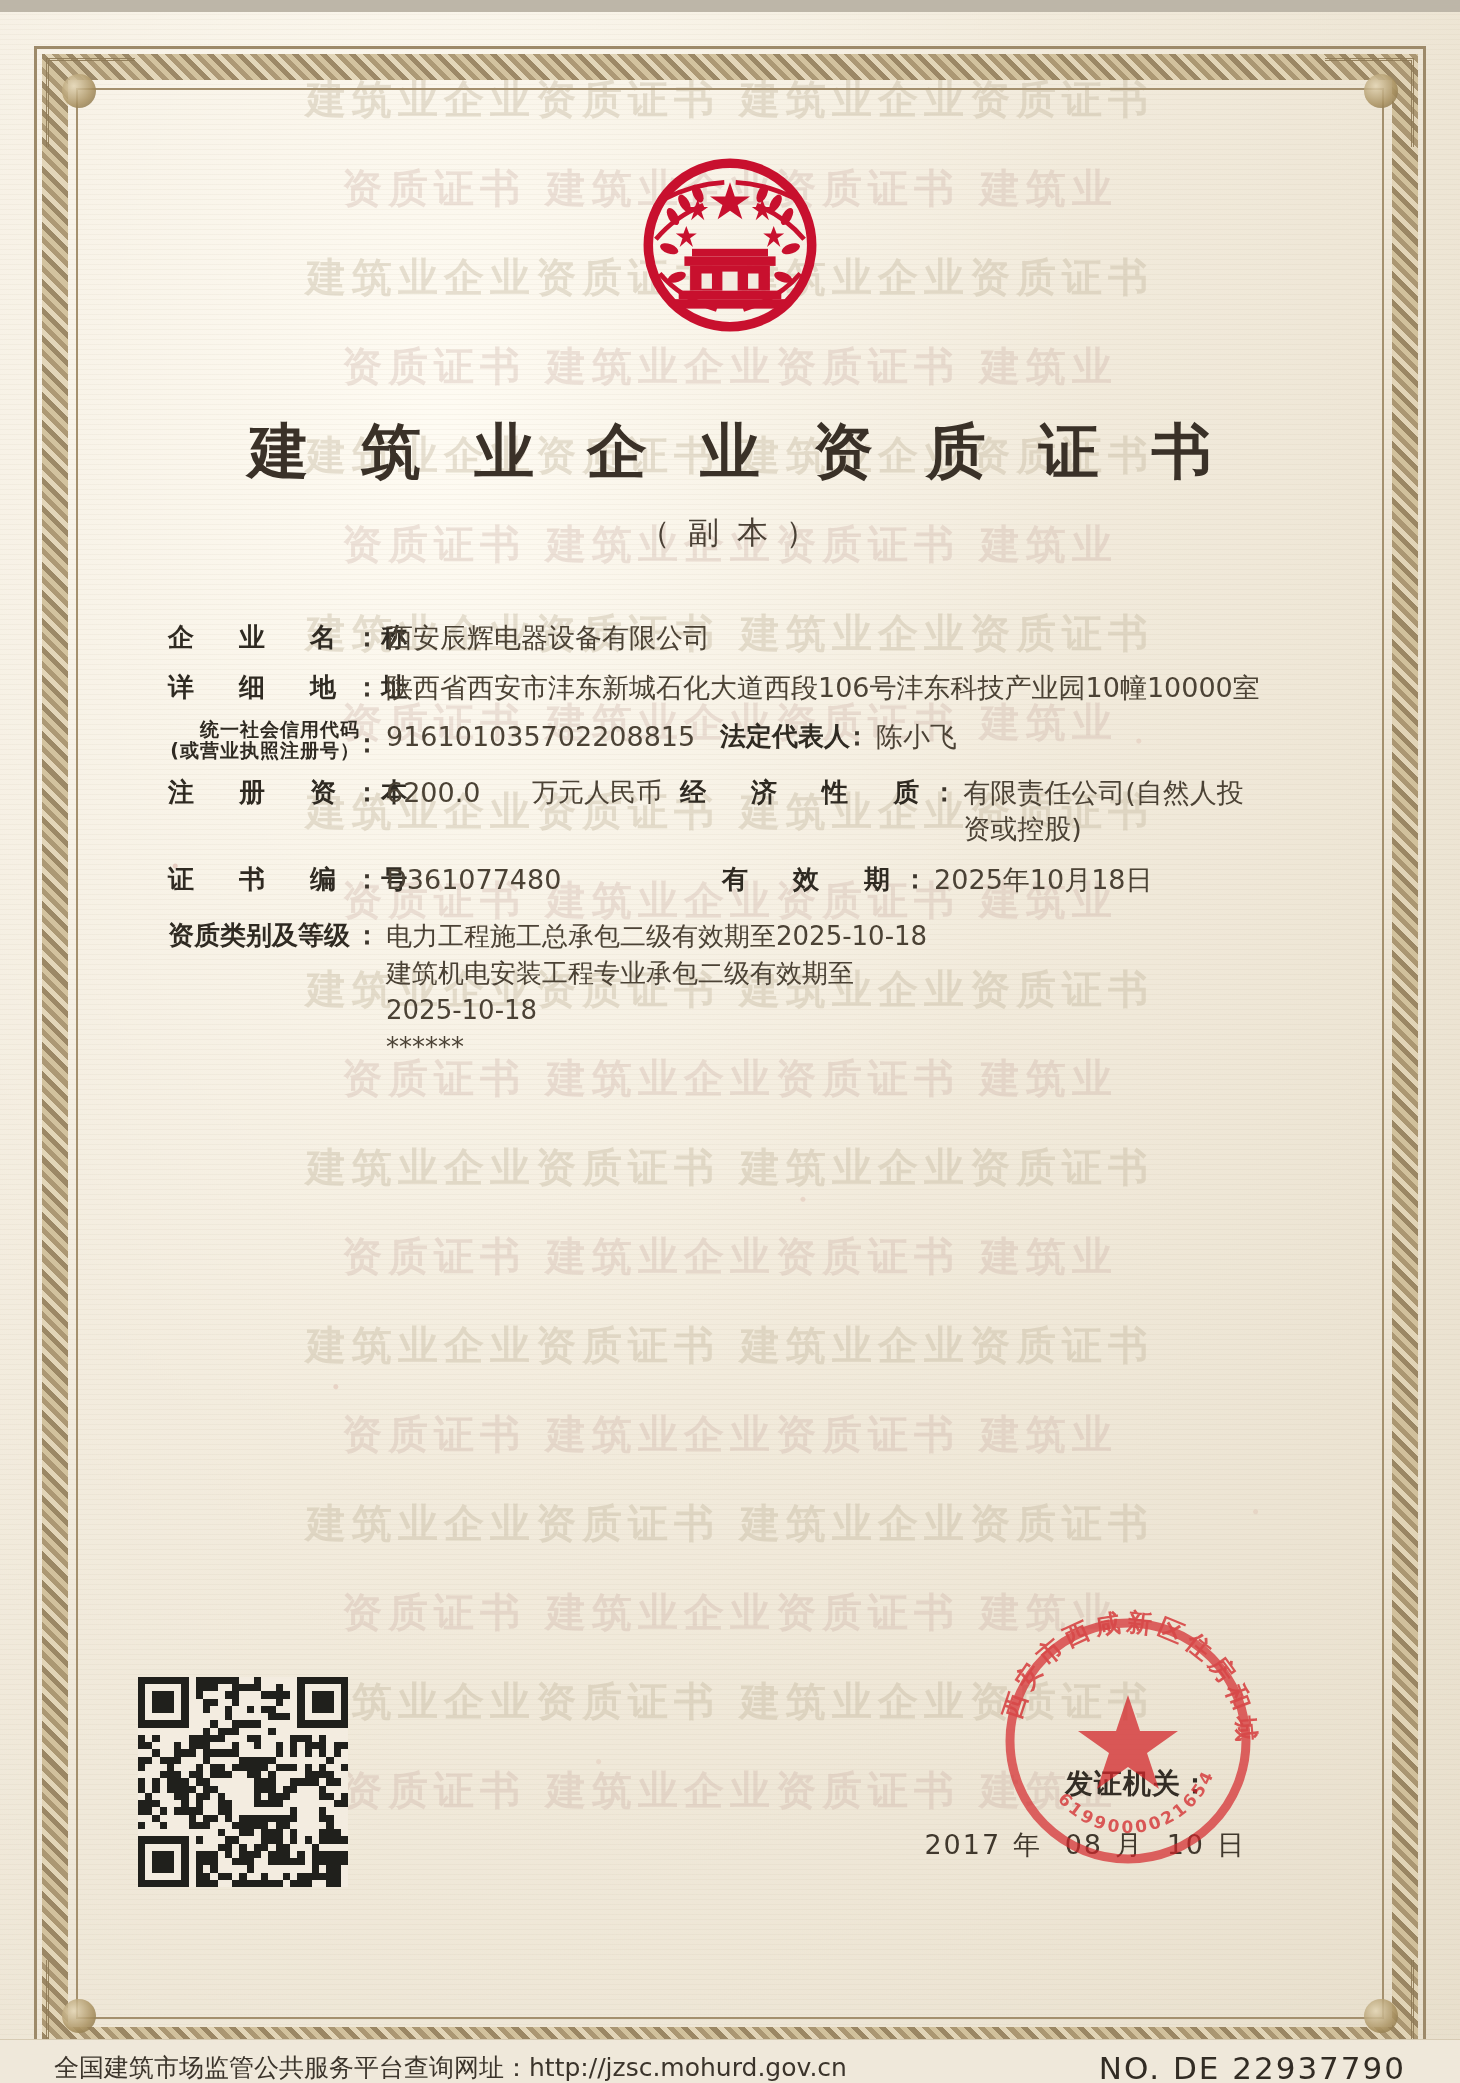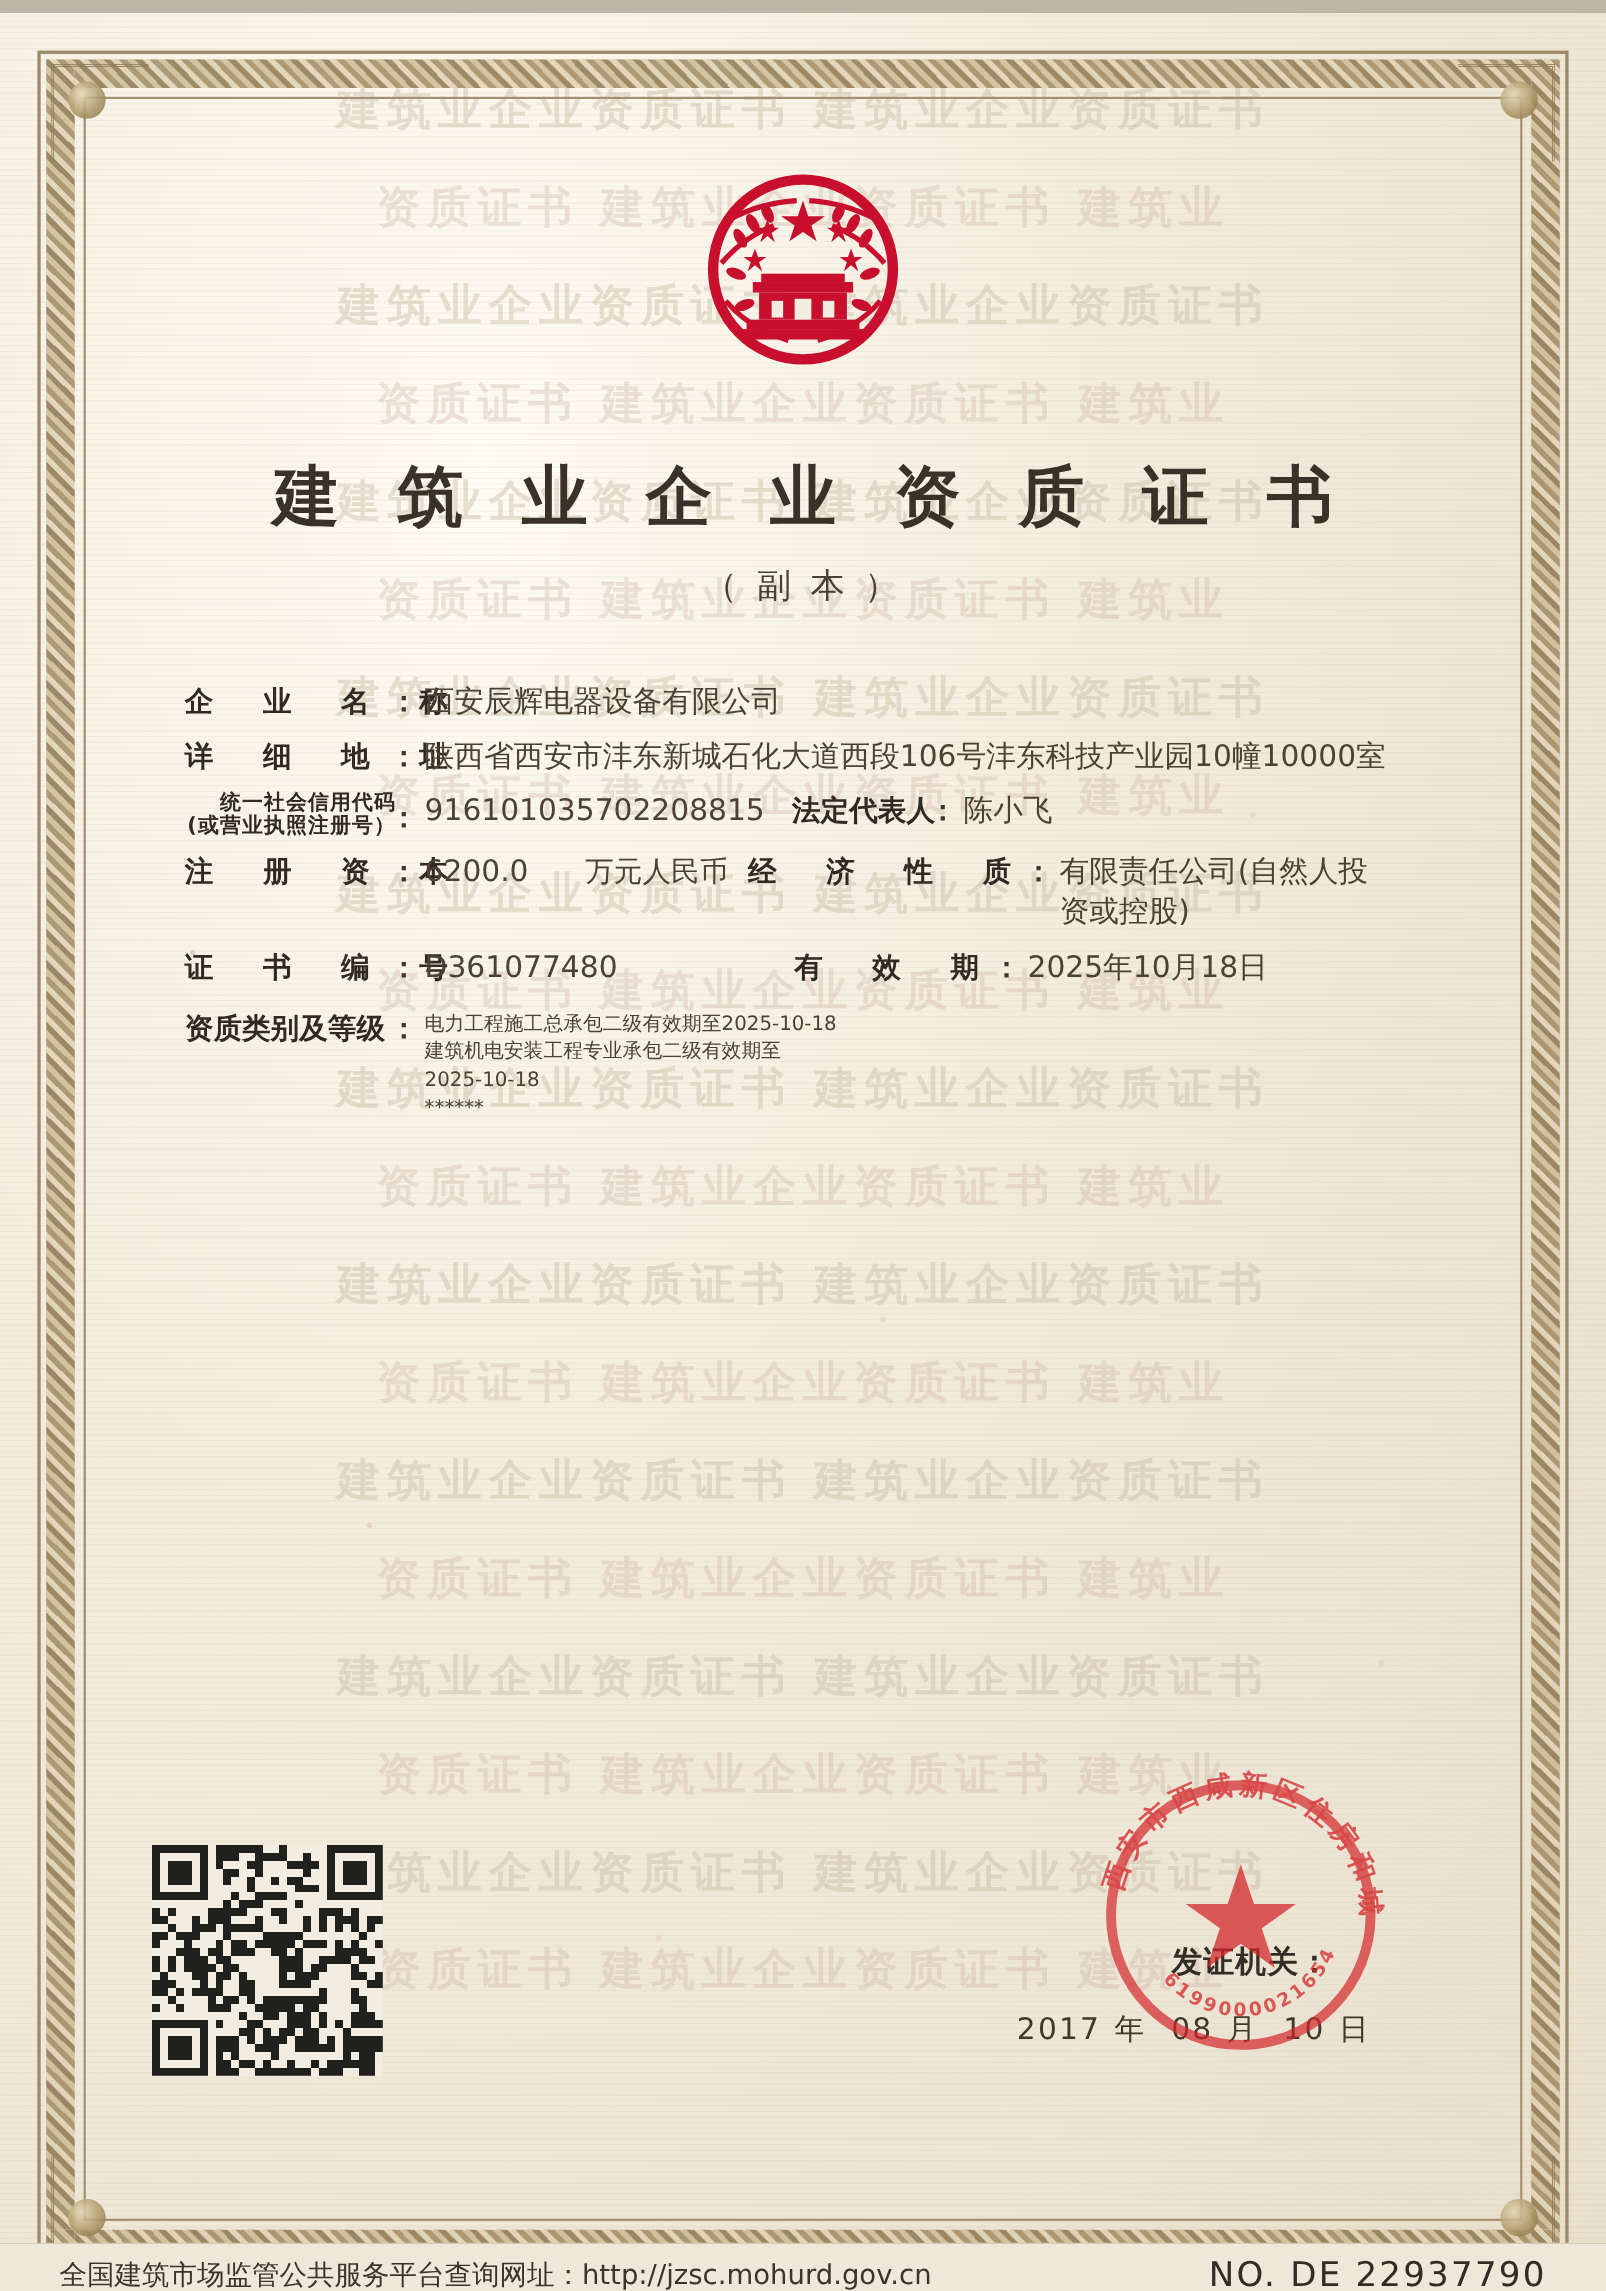--- a/index.html
+++ b/index.html
@@ -213,21 +213,21 @@
     font-family: Liberation Serif, serif;
     font-size: 26px;
     color: #4b4235;
     margin-left: 36px;
     white-space: nowrap;
   }
 
   .qual-lines {
     margin-left: 4px;
     font-family: "DejaVu Sans", sans-serif;
-    font-size: 18px;
+    font-size: 26px;
     color: #4b4235;
     line-height: 1.42;
   }
 
   
   .qr {
     position: absolute;
     left: 138px;
     bottom: 208px;
     width: 210px;

